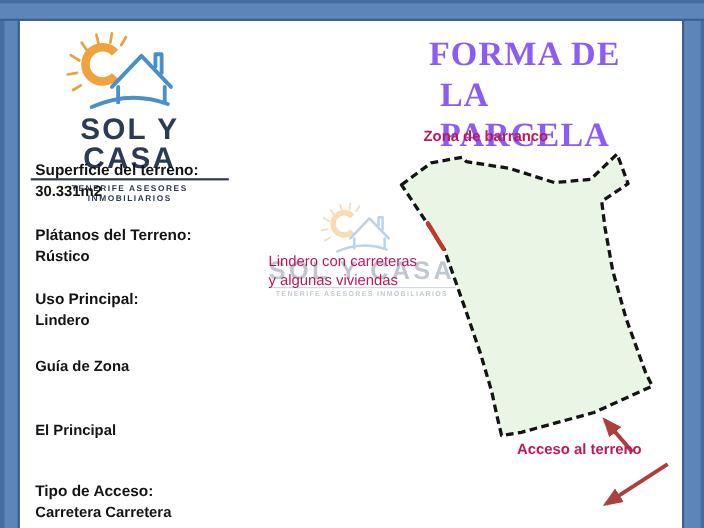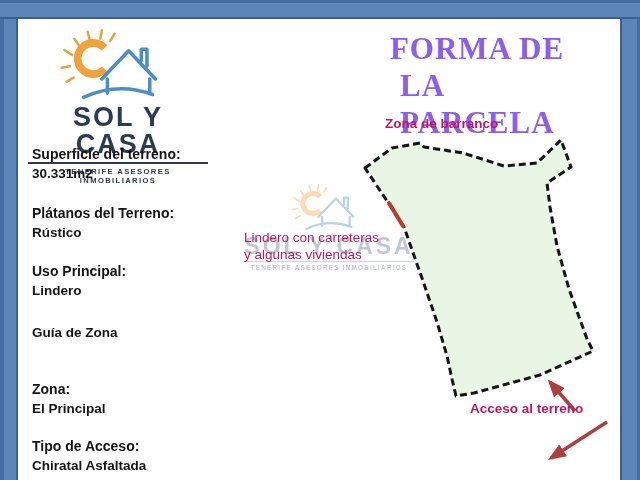--- a/index.html
+++ b/index.html
@@ -95,26 +95,25 @@
       <div class="val">Rústico</div>
     </div>
     <div class="detail" style="top:117px">
       <div class="lbl">Uso Principal:</div>
       <div class="val">Lindero</div>
     </div>
     <div class="detail" style="top:177px">
       <div class="val">Guía de Zona</div>
     </div>
     <div class="detail" style="top:235px">
-      <div class="lbl">Zona:</div>
       <div class="val">El Principal</div>
     </div>
     <div class="detail" style="top:292px">
       <div class="lbl">Tipo de Acceso:</div>
-      <div class="val">Chiratal Asfaltada</div>
+      <div class="val">Carretera Carretera</div>
     </div>
   </div>
 
   <div class="watermark">
     <svg viewBox="0 0 170 110">
       <g stroke="#e8a33d" stroke-width="3.5" stroke-linecap="round">
         <line x1="22" y1="70" x2="12" y2="76"></line>
         <line x1="17" y1="54" x2="5" y2="56"></line>
         <line x1="20" y1="38" x2="9" y2="31"></line>
         <line x1="30" y1="25" x2="23" y2="15"></line>

